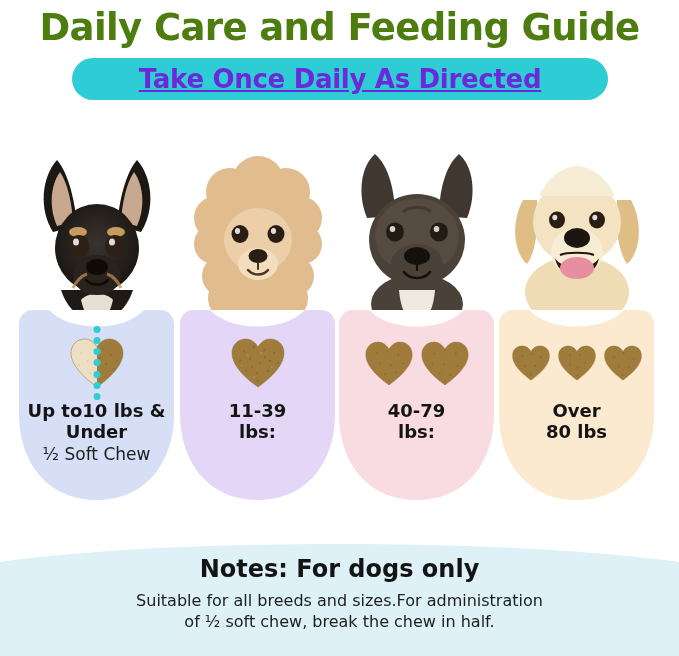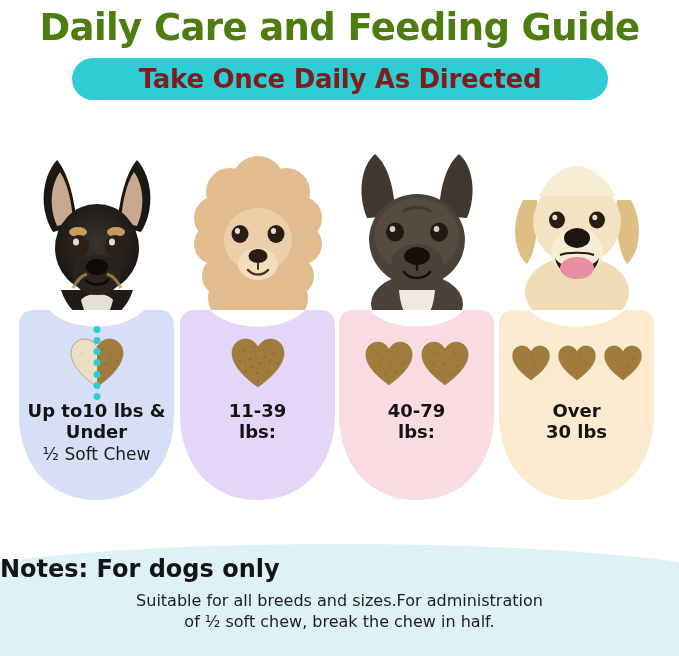--- a/index.html
+++ b/index.html
@@ -152,20 +152,21 @@
   }
   #notes-band-bg {
     position: absolute;
     inset: 0;
   }
   #notes-content {
     position: absolute;
     inset: 0;
     display: flex;
     flex-direction: column;
+    align-items: center;
     padding-top: 19px;
     box-sizing: border-box;
   }
   #notes-title {
     font-weight: bold;
     font-size: 24px;
     color: #141414;
     white-space: nowrap;
     font-family: "DejaVu Sans", "Liberation Sans", sans-serif;
   }
@@ -178,21 +179,21 @@
     white-space: pre-line;
     font-family: "DejaVu Sans", "Liberation Sans", sans-serif;
   }
 </style>
 </head>
 <body>
 
 <div id="header-title" style="color: #4d7c0f;">Daily Care and Feeding Guide</div>
 
 <div id="header-banner" style="background: rgb(46, 205, 214);">
-  <span id="header-banner-label" style="color: #7f1d1d;">Take Once Daily As Directed</span>
+  <span id="header-banner-label" style="color: #6d28d9; text-decoration: underline;">Take Once Daily As Directed</span>
 </div>
 
 <div class="column col-0">
   <div class="dog-photo">
     <svg width="160" height="180" viewBox="0 0 160 180" aria-hidden="true">
       <defs>
         <radialGradient id="chiFur" cx="50%" cy="45%" r="60%">
           <stop offset="0%" stop-color="#3a3430"></stop>
           <stop offset="100%" stop-color="#17130f"></stop>
         </radialGradient>
@@ -486,21 +487,21 @@
                 <circle cx="43" cy="20" r="1.4"></circle>
               <circle cx="22" cy="31" r="1.4"></circle>
                 <circle cx="36" cy="32" r="1.4"></circle>
                 <circle cx="28" cy="43" r="1.4"></circle>
             </g>
           </g>
           <path d="M28 50 C8 36 2 24 2 16 C2 7 9 2 15.5 2 C21 2 25 5 28 10 C31 5 35 2 40.5 2 C47 2 54 7 54 16 C54 24 48 36 28 50 Z" fill="none" stroke="#8d6d33" stroke-width="1" opacity="0.5"></path>
         </svg>
       </div>
       <div class="weight-label">Over
-30 lbs</div>
+80 lbs</div>
     </div>
   </div>
 </div>
 
 <div id="notes-band">
   <svg id="notes-band-bg" viewBox="0 0 679 120" preserveAspectRatio="none" aria-hidden="true">
     <path id="notes-band-path" d="M0 26 C170 2 509 2 679 26 L679 120 L0 120 Z" fill="#ddf1f7"></path>
   </svg>
   <div id="notes-content">
     <div id="notes-title">Notes: For dogs only</div>

